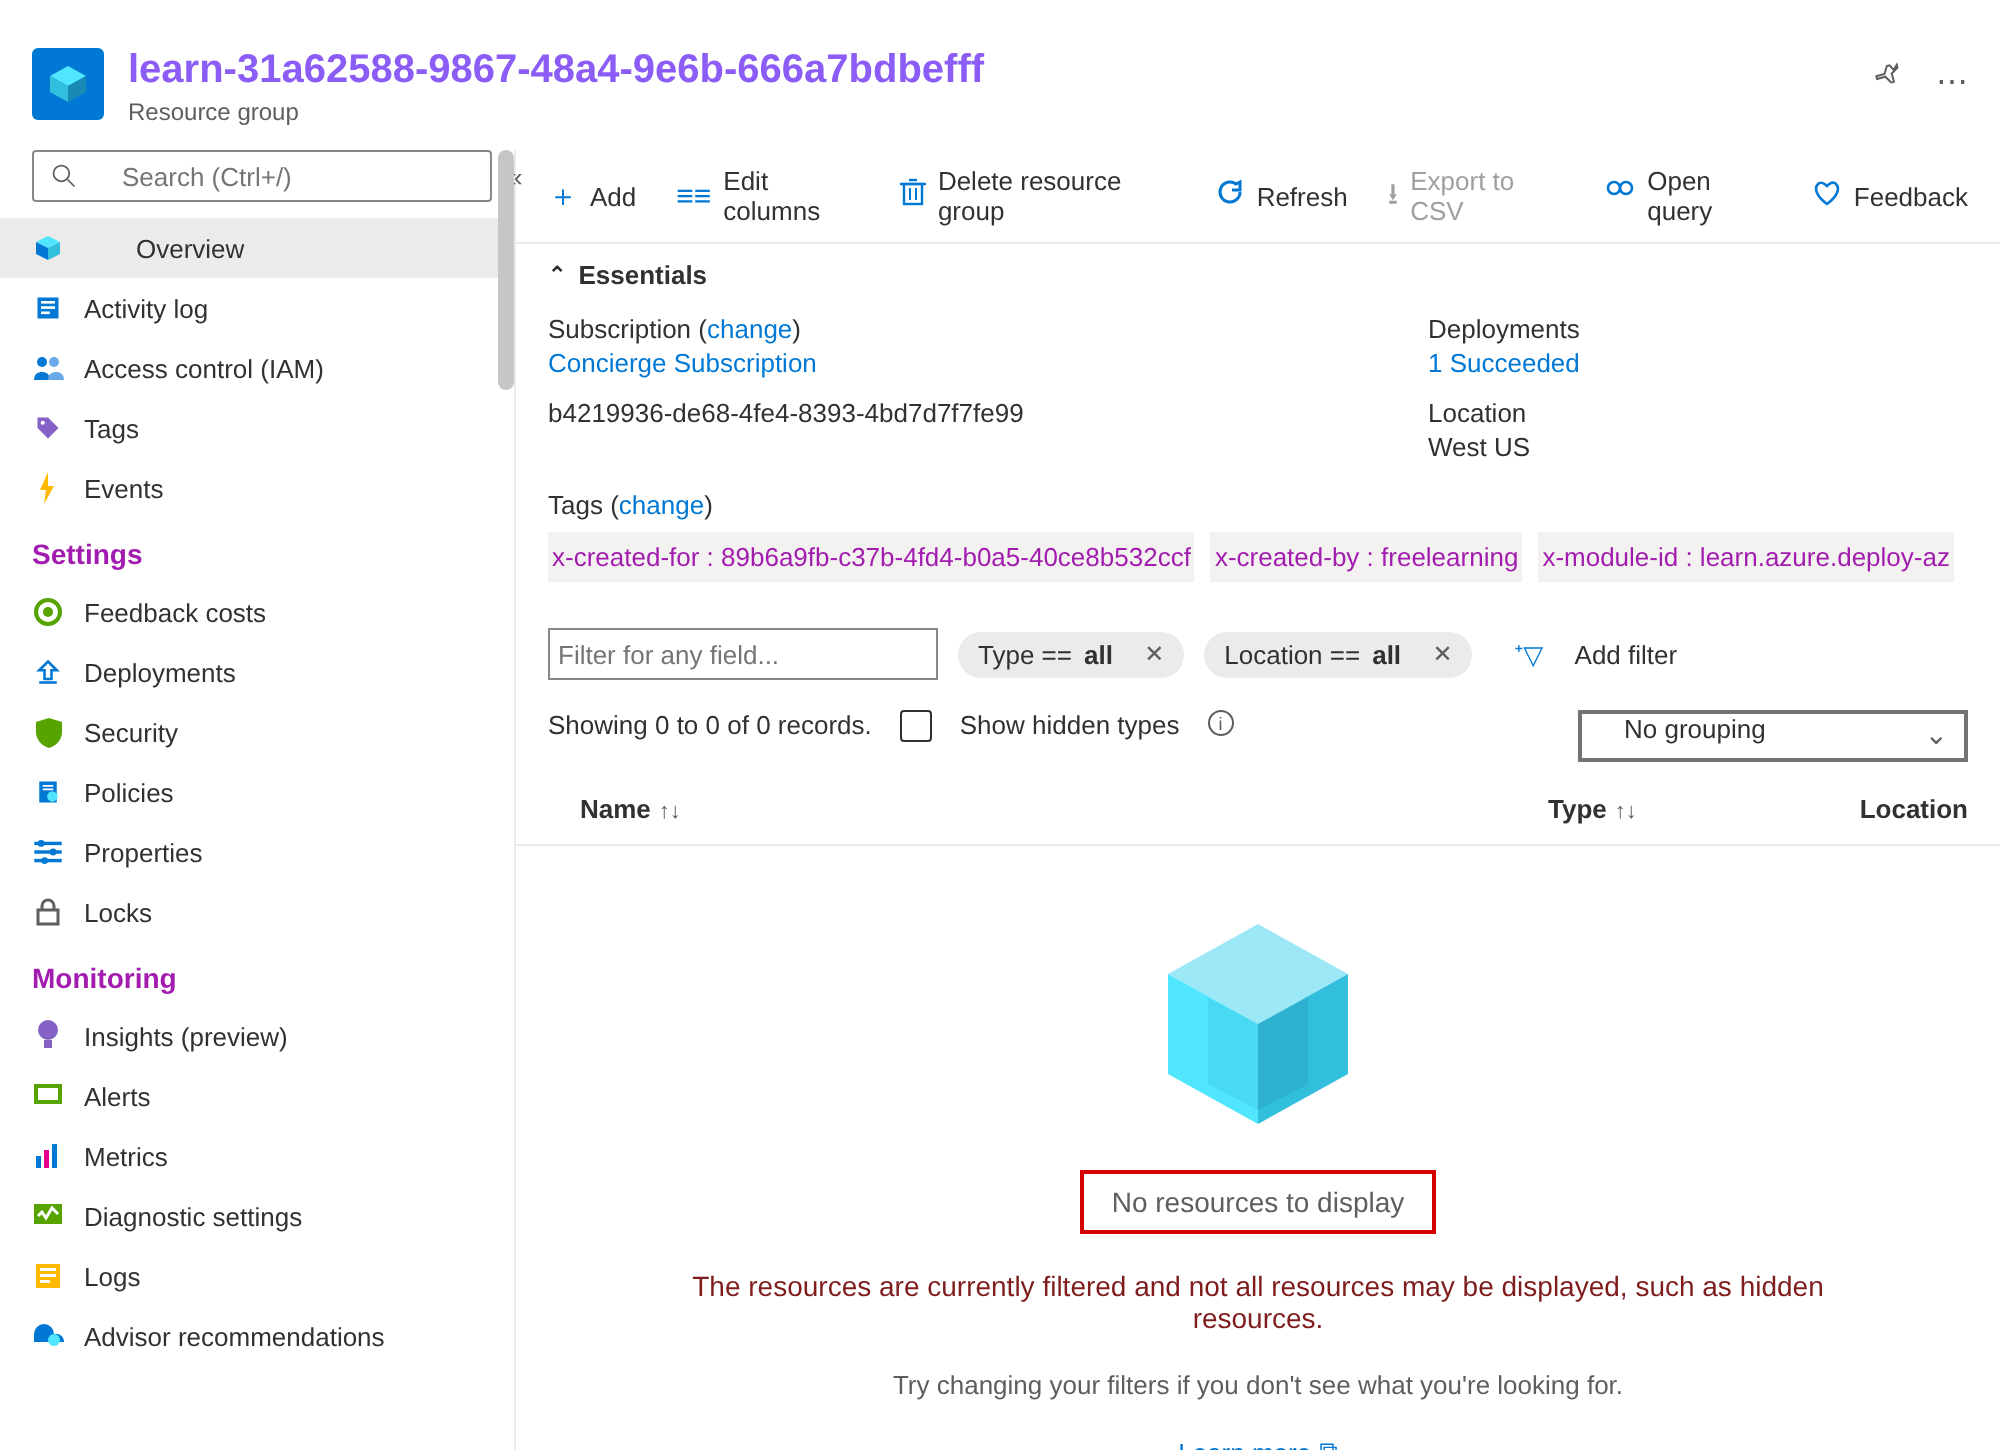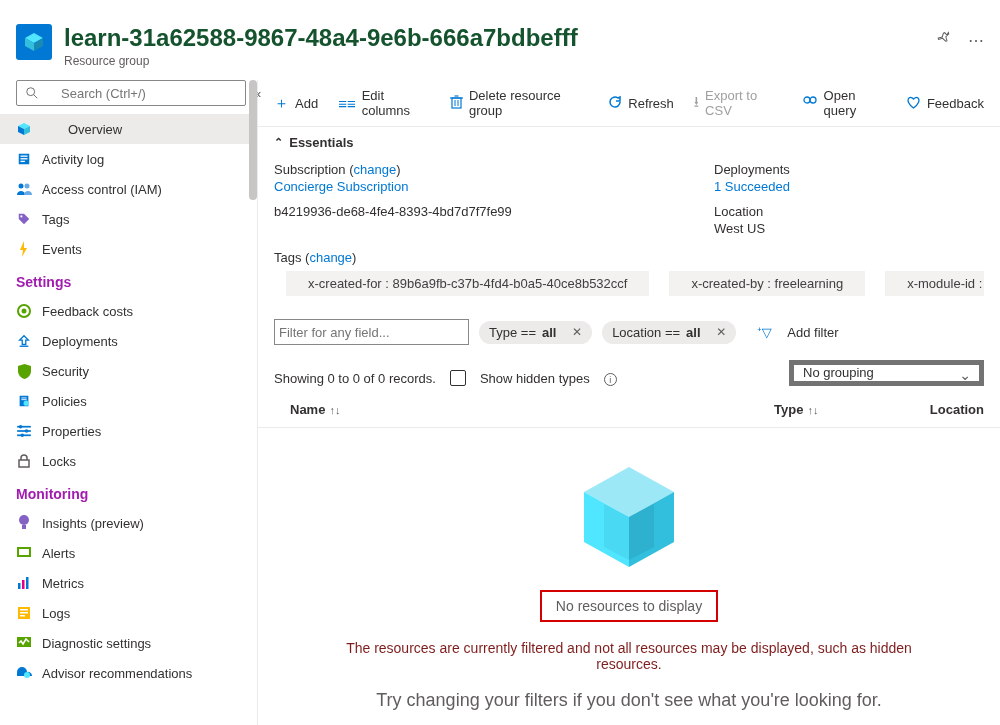--- a/index.html
+++ b/index.html
@@ -2,21 +2,21 @@
 <html><head>
   <meta charset="utf-8">
   <style>
     * { box-sizing: border-box; margin: 0; padding: 0; }
     body { font-family: 'Segoe UI', Tahoma, sans-serif; font-size: 13px; color: #323130; background: #fff; width: 1000px; height: 725px; overflow: hidden; }
     
     
     .header { display: flex; align-items: flex-start; padding: 24px 16px 12px 16px; }
     .header-icon { width: 36px; height: 36px; background: #0078d4; display: flex; align-items: center; justify-content: center; margin-right: 12px; border-radius: 3px; }
     .header-title-group { flex: 1; }
-    .header-title { font-size: 24px; font-weight: 600; color: #14532d; }
+    .header-title { font-size: 20px; font-weight: 600; color: #8b5cf6; }
     .header-subtitle { font-size: 12px; color: #605e5c; margin-top: 2px; }
     .header-actions { display: flex; align-items: center; gap: 16px; margin-top: 6px; }
     .pin-icon, .more-icon { color: #605e5c; font-size: 16px; }
     
     
     .content { display: flex; height: calc(100% - 72px); }
     .sidebar { width: 258px; border-right: 1px solid #edebe9; display: flex; flex-direction: column; position: relative; }
     .scrollbar-thumb { position: absolute; right: 0; top: 0; width: 8px; height: 120px; background: #c8c6c4; border-radius: 4px; }
     
     
@@ -46,51 +46,51 @@
     .essentials-body { display: flex; padding: 4px 16px 0 16px; gap: 56px; }
     .essentials-col { flex: 1; min-width: 0; }
     .ess-row { margin-bottom: 10px; }
     .ess-label { font-size: 13px; color: #323130; }
     .ess-value { font-size: 13px; color: #323130; margin-top: 2px; }
     .ess-link { color: #0078d4; cursor: pointer; }
     
     
     .tags-row { padding: 4px 16px; }
     .tags-chips { display: flex; gap: 8px; margin-top: 6px; white-space: nowrap; overflow: hidden; }
-    .tag-chip { background: #f3f2f1; padding: 5px 22px; font-size: 13px; color: #404040; margin-left: 12px; }
+    .tag-chip { background: #f3f2f1; padding: 5px 2px; font-size: 13px; color: #a21caf; }
     
     
     .filter-bar { display: flex; align-items: center; gap: 10px; padding: 18px 16px 8px 16px; }
     .filter-input { border: 1px solid #8a8886; height: 26px; padding: 0 4px; width: 195px; font-size: 13px; color: #605e5c; }
     .filter-pill { display: flex; align-items: center; background: #edebe9; border-radius: 14px; padding: 4px 10px; font-size: 13px; gap: 6px; }
     .filter-pill.add { background: transparent; border: 1px dashed transparent; color: #323130; }
     .filter-pill .bold { font-weight: 600; }
     .filter-pill .close { color: #605e5c; font-size: 12px; }
     
     
-    .status-bar { display: flex; align-items: flex-end; padding: 6px 16px; gap: 14px; }
+    .status-bar { display: flex; align-items: flex-start; padding: 6px 16px; gap: 14px; }
     .status-text { font-size: 13px; color: #323130; }
     .checkbox { width: 16px; height: 16px; border: 1px solid #323130; border-radius: 2px; }
     .info-icon { color: #605e5c; border: 1px solid #605e5c; border-radius: 50%; width: 13px; height: 13px; display: inline-flex; align-items: center; justify-content: center; font-size: 9px; }
-    .grouping-select { margin-left: auto; border: 5px solid #737373; height: 26px; padding: 0 24px 0 9px; font-size: 13px; width: 195px; position: relative; background: #fff; }
+    .grouping-select { margin-left: auto; border: 2px solid #737373; height: 26px; padding: 0 24px 0 21px; font-size: 13px; width: 195px; position: relative; background: #fff; }
     .grouping-select::after { content: '⌄'; position: absolute; right: 8px; top: 2px; color: #605e5c; font-size: 14px; }
     
     
     .table-header { display: flex; border-bottom: 1px solid #edebe9; padding: 10px 16px; }
     .col-name { flex: 1; font-weight: 600; padding-left: 16px; }
     .col-type { width: 140px; font-weight: 600; }
     .col-location { width: 70px; font-weight: 600; text-align: right; }
     .sort-arrow { color: #605e5c; font-size: 11px; margin-left: 4px; }
     
     
     .empty-state { display: flex; flex-direction: column; align-items: center; padding-top: 24px; text-align: center; }
     .empty-cube { width: 120px; height: 120px; margin-bottom: 18px; }
     .no-resources-box { border: 2px solid #d40000; padding: 6px 14px; font-size: 14px; color: #605e5c; }
     .empty-sub { color: #7f1d1d; font-size: 14px; margin-top: 18px; width: 580px; }
-    .empty-sub2 { color: #605e5c; font-size: 18px; margin-top: 18px; }
+    .empty-sub2 { color: #605e5c; font-size: 13px; margin-top: 18px; }
     .learn-more { color: #0078d4; font-size: 13px; margin-top: 18px; cursor: pointer; display: flex; align-items: center; gap: 4px; }
   </style>
 </head>
 <body>
 
 <div class="header">
   <div class="header-icon">
     <svg width="24" height="24" viewBox="0 0 24 24">
         <polygon points="12,3 21,8 12,13 3,8" fill="#50e6ff"></polygon>
         <polygon points="3,8 12,13 12,21 3,16" fill="#32bedd"></polygon>
@@ -265,37 +265,37 @@
             <svg width="14" height="12" viewBox="0 0 14 12">
               <rect x="1" y="6" width="2.5" height="6" fill="#0078d4"></rect>
               <rect x="5" y="3" width="2.5" height="9" fill="#e3008c"></rect>
               <rect x="9" y="0" width="2.5" height="12" fill="#0078d4"></rect>
             </svg>
           </span>
         <span class="nav-label">Metrics</span>
       </div>
       <div class="nav-item">
         <span class="nav-icon">
+            <svg width="14" height="12" viewBox="0 0 14 12">
+              <rect x="0" y="0" width="14" height="10" fill="#57a300"></rect>
+              <polyline points="2,6 4,4 6,7 9,2 12,5" fill="none" stroke="#fff" stroke-width="1.5"></polyline>
+            </svg>
+          </span>
+        <span class="nav-label">Diagnostic settings</span>
+      </div>
+      <div class="nav-item">
+        <span class="nav-icon">
             <svg width="14" height="14" viewBox="0 0 14 14">
               <rect x="1" y="1" width="12" height="12" fill="#ffb900"></rect>
               <rect x="3" y="3" width="8" height="1.5" fill="#fff"></rect>
               <rect x="3" y="6" width="8" height="1.5" fill="#fff"></rect>
               <rect x="3" y="9" width="5" height="1.5" fill="#fff"></rect>
             </svg>
           </span>
         <span class="nav-label">Logs</span>
-      </div>
-      <div class="nav-item">
-        <span class="nav-icon">
-            <svg width="14" height="12" viewBox="0 0 14 12">
-              <rect x="0" y="0" width="14" height="10" fill="#57a300"></rect>
-              <polyline points="2,6 4,4 6,7 9,2 12,5" fill="none" stroke="#fff" stroke-width="1.5"></polyline>
-            </svg>
-          </span>
-        <span class="nav-label">Diagnostic settings</span>
       </div>
       <div class="nav-item">
         <span class="nav-icon">
             <svg width="15" height="14" viewBox="0 0 15 14">
               <path d="M0 6a5 5 0 0110 0 4 4 0 015 4H0z" fill="#0078d4"></path>
               <circle cx="10" cy="9" r="3" fill="#50e6ff"></circle>
             </svg>
           </span>
         <span class="nav-label">Advisor recommendations</span>
       </div>

